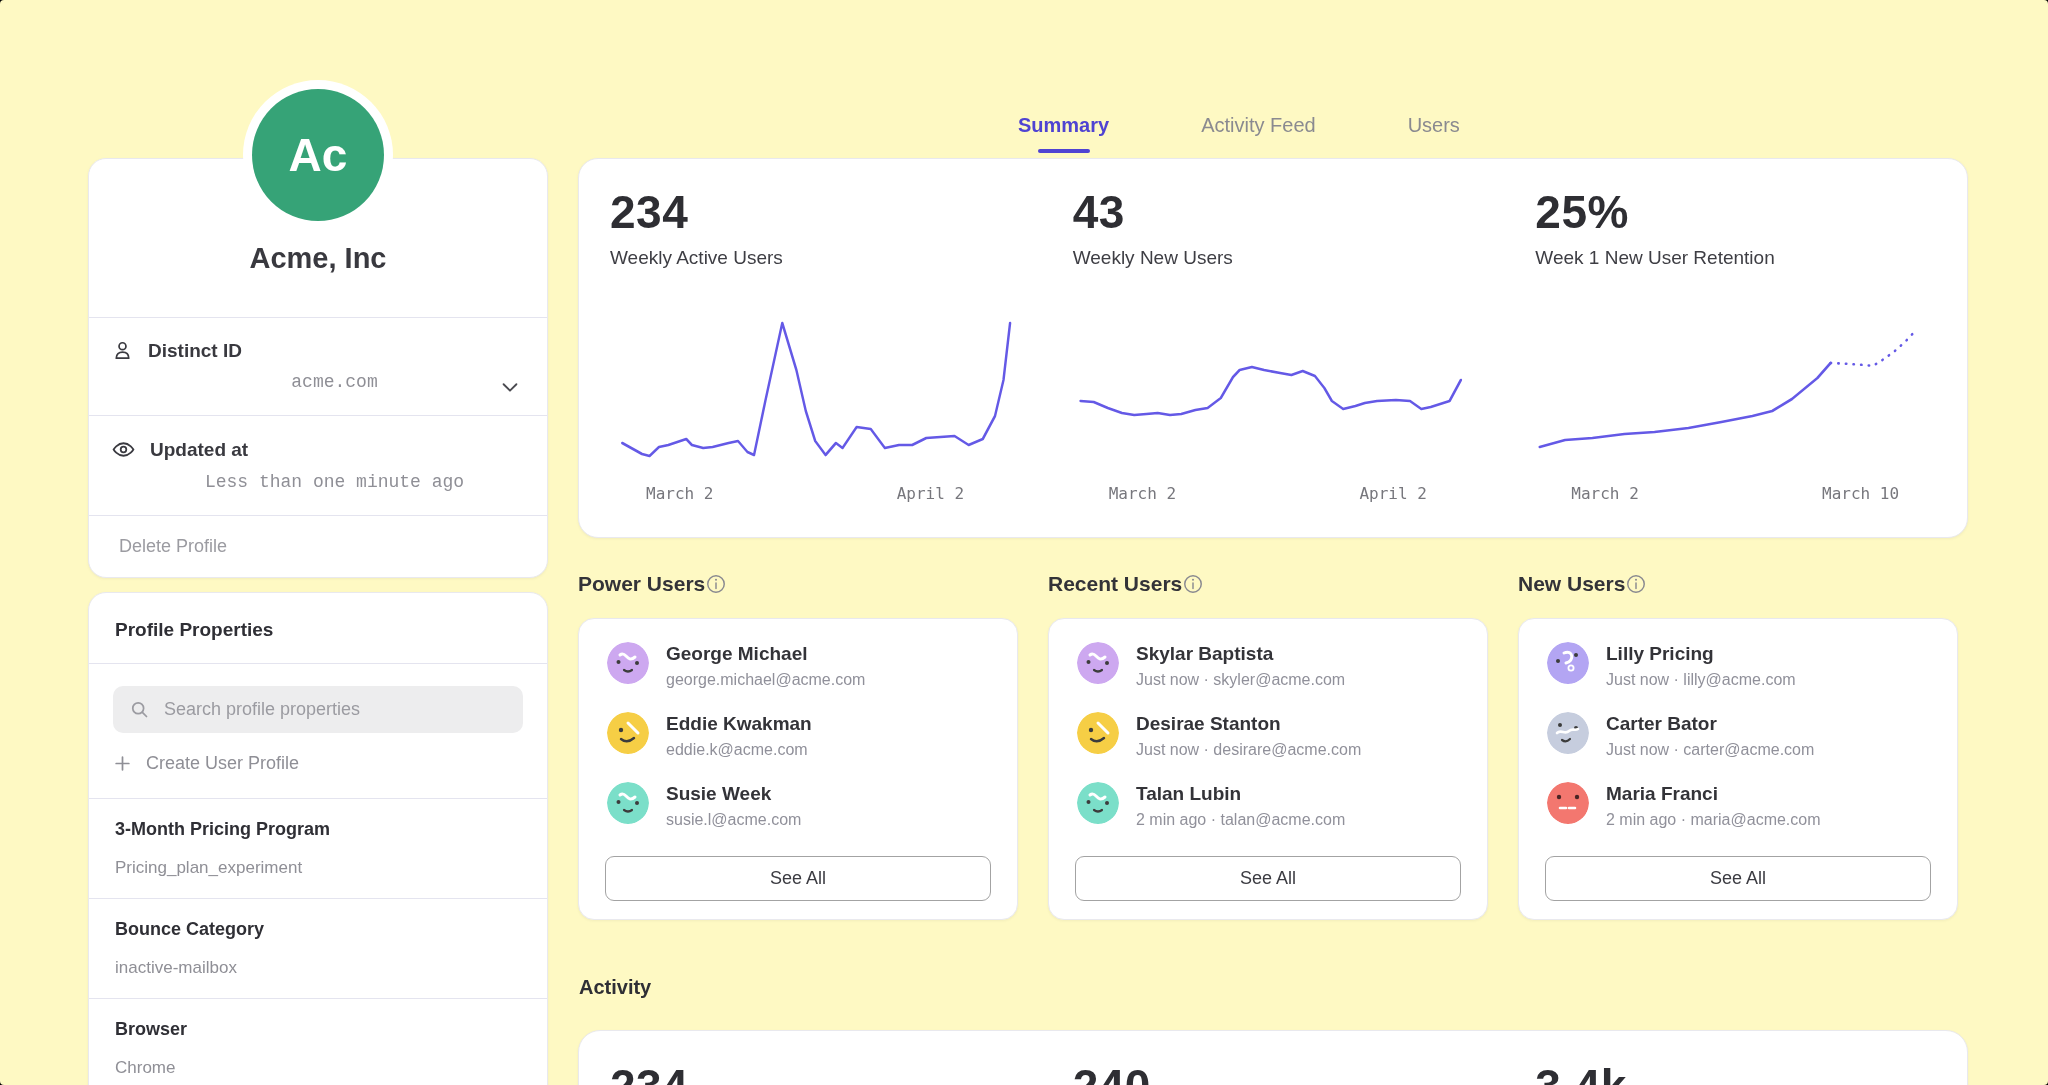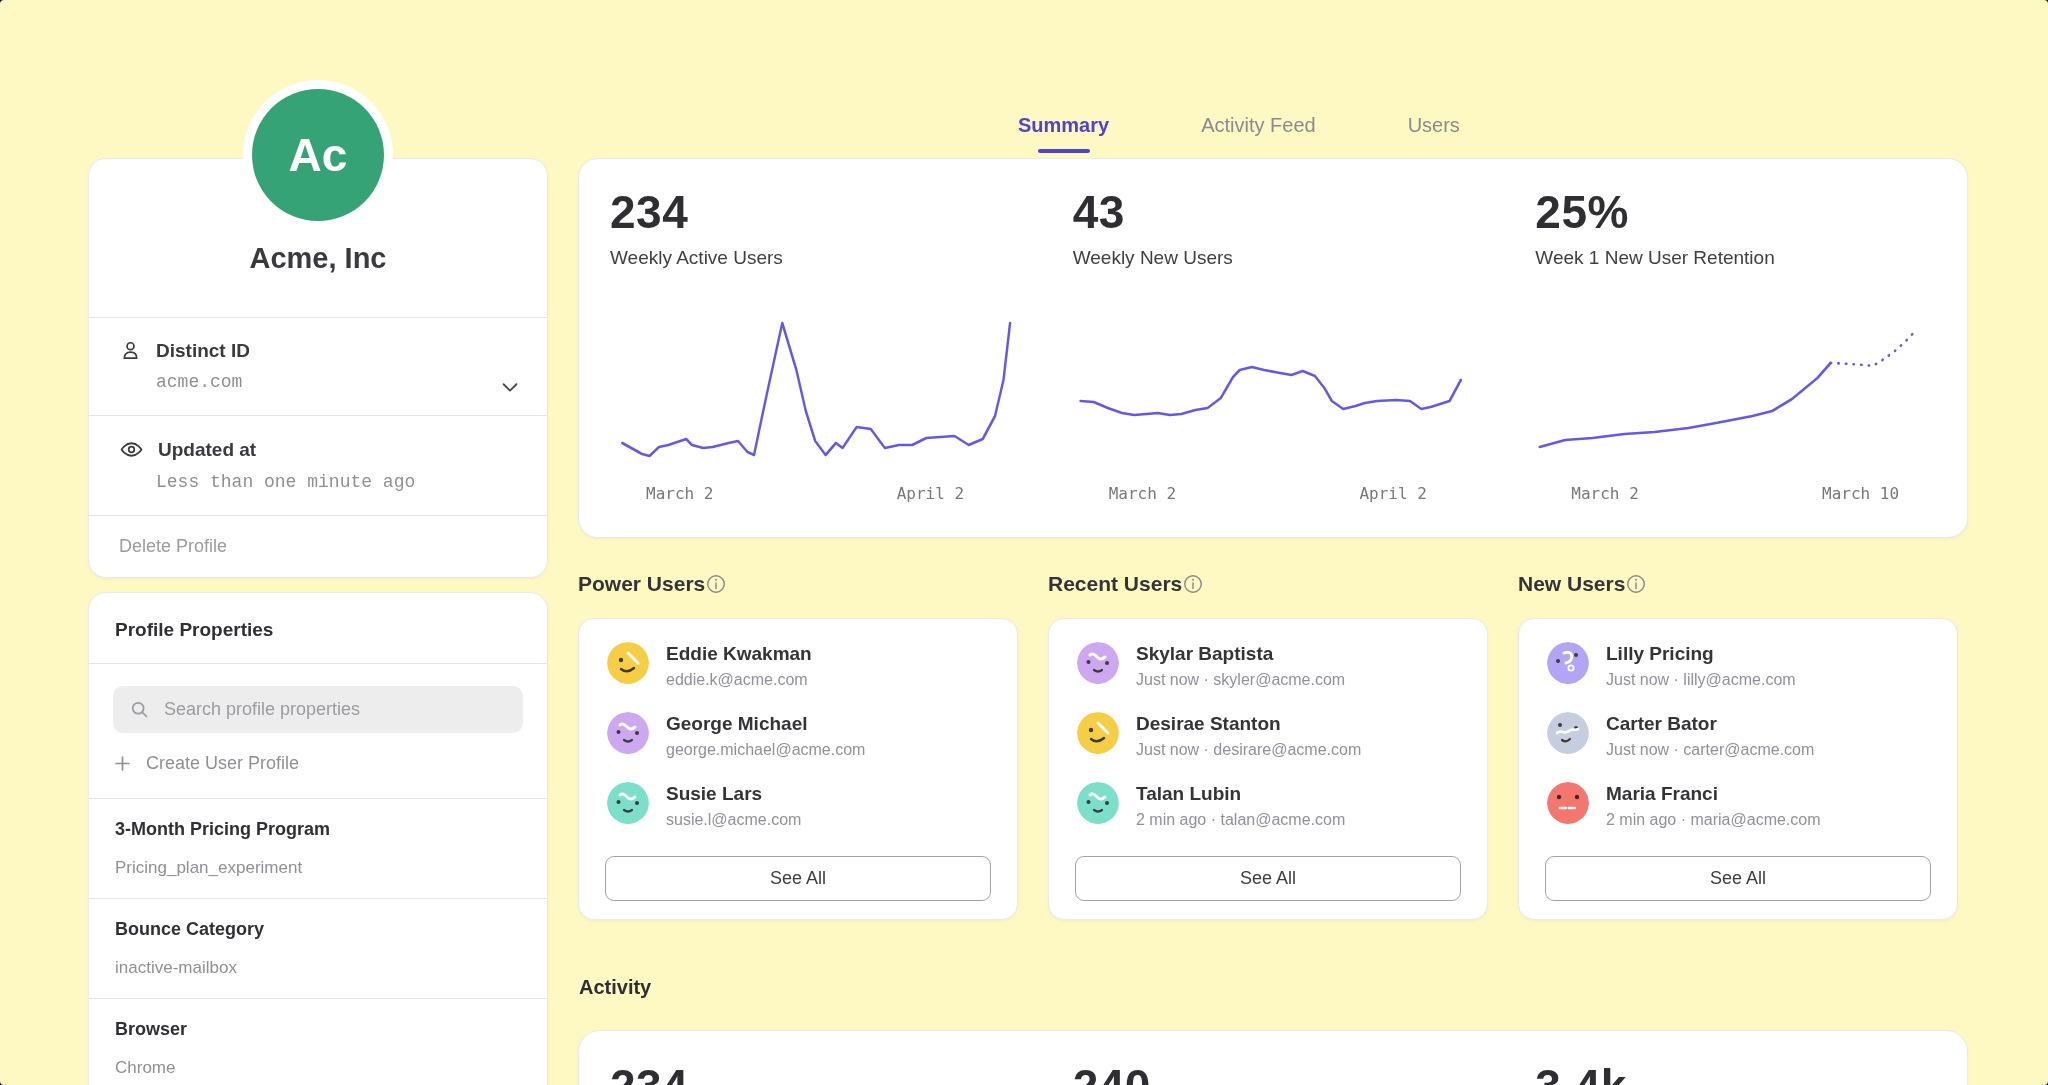--- a/index.html
+++ b/index.html
@@ -9,21 +9,21 @@
         box-shadow:0 1px 3px rgba(25,25,60,.05);box-sizing:border-box;}
   .hr{height:1px;background:#e4e4ef;}
   
   .info-card{position:absolute;left:88px;top:158px;width:460px;}
   .avatar-ring{position:absolute;left:243px;top:80px;width:150px;height:150px;border-radius:50%;
                background:#fff;display:flex;align-items:center;justify-content:center;z-index:5;}
   .avatar-circle{width:132px;height:132px;border-radius:50%;display:flex;align-items:center;
                  justify-content:center;color:#fff;font-size:46px;font-weight:bold;}
   .company-name{height:158px;display:flex;align-items:flex-end;justify-content:center;
                 padding-bottom:42px;box-sizing:border-box;font-size:29px;font-weight:bold;color:#39393f;}
-  .prow{position:relative;padding:21px 26px 23px 30px;}
+  .prow{position:relative;padding:21px 26px 23px 22px;text-align:center;}
   .prow-head{display:flex;align-items:center;gap:14px;font-size:19px;font-weight:bold;color:#39393f;}
   .prow-val{margin:10px 0 0 37px;font-size:18px;color:#8f8f96;font-family:Liberation Mono, monospace;}
   .chev{position:absolute;right:26px;top:58px;}
   .delete-row{padding:20px 30px;font-size:18px;color:#9b9ba1;}
   .props-card{position:absolute;left:88px;top:592px;width:460px;height:560px;}
   .props-title{padding:26px 26px 22px;font-size:19px;font-weight:bold;color:#2f2f35;}
   .searchbox{margin:22px 24px 0;height:47px;background:#ededee;border-radius:10px;display:flex;
              align-items:center;gap:12px;padding:0 16px;box-sizing:border-box;}
   .searchbox input{border:none;outline:none;background:transparent;font-size:18px;flex:1;
                    font-family:"Liberation Sans",sans-serif;color:#45454b;}
@@ -224,53 +224,53 @@
           <svg width="22" height="22" viewBox="0 0 24 24" fill="none" stroke="#8a8a90" stroke-width="1.6">
             <circle cx="12" cy="12" r="9"></circle>
               <path d="M12 11v6" stroke-linecap="round"></path>
               <circle cx="12" cy="7.4" r="1.1" fill="#8a8a90" stroke="none"></circle>
           </svg>
         </span>
       </div>
       <div class="card user-card">
         <div class="urow">
           <svg class="uavatar" viewBox="0 0 42 42">
-            <circle cx="21" cy="21" r="21" fill="#f6ce45"></circle>
-            <circle cx="14" cy="18" r="2.2" fill="#3c3c3c"></circle>
-              <line x1="21" y1="11" x2="31" y2="21" stroke="#fff" stroke-width="3" stroke-linecap="round"></line>
-            <path d="M14 27 Q20 32 27 26" stroke="#3c3c3c" stroke-width="2.4" fill="none" stroke-linecap="round"></path>
-          </svg>
-          <div>
-              <div class="uname">Eddie Kwakman</div>
-               <div class="udetail">eddie.k@acme.com</div>
-            </div>
-        </div>
-        <div class="urow">
-          <svg class="uavatar" viewBox="0 0 42 42">
             <circle cx="21" cy="21" r="21" fill="#cda8f0"></circle>
             <path d="M13 13 C19 8 20 22 28 15" stroke="#fff" stroke-width="3" fill="none" stroke-linecap="round"></path>
             <circle cx="11.5" cy="20" r="2" fill="#3c3c3c"></circle>
               <circle cx="30" cy="21" r="2" fill="#3c3c3c"></circle>
             <path d="M17 28 Q21 31 25 28" stroke="#3c3c3c" stroke-width="2.2" fill="none" stroke-linecap="round"></path>
           </svg>
           <div>
               <div class="uname">George Michael</div>
                <div class="udetail">george.michael@acme.com</div>
             </div>
         </div>
         <div class="urow">
           <svg class="uavatar" viewBox="0 0 42 42">
+            <circle cx="21" cy="21" r="21" fill="#f6ce45"></circle>
+            <circle cx="14" cy="18" r="2.2" fill="#3c3c3c"></circle>
+              <line x1="21" y1="11" x2="31" y2="21" stroke="#fff" stroke-width="3" stroke-linecap="round"></line>
+            <path d="M14 27 Q20 32 27 26" stroke="#3c3c3c" stroke-width="2.4" fill="none" stroke-linecap="round"></path>
+          </svg>
+          <div>
+              <div class="uname">Eddie Kwakman</div>
+               <div class="udetail">eddie.k@acme.com</div>
+            </div>
+        </div>
+        <div class="urow">
+          <svg class="uavatar" viewBox="0 0 42 42">
             <circle cx="21" cy="21" r="21" fill="#7bdfc9"></circle>
             <path d="M13 13 C19 8 20 22 28 15" stroke="#fff" stroke-width="3" fill="none" stroke-linecap="round"></path>
             <circle cx="11.5" cy="20" r="2" fill="#3c3c3c"></circle>
               <circle cx="30" cy="21" r="2" fill="#3c3c3c"></circle>
             <path d="M17 28 Q21 31 25 28" stroke="#3c3c3c" stroke-width="2.2" fill="none" stroke-linecap="round"></path>
           </svg>
           <div>
-              <div class="uname">Susie Lars</div>
+              <div class="uname">Susie Week</div>
                <div class="udetail">susie.l@acme.com</div>
             </div>
         </div>
         <div class="see-all">See All</div>
       </div>
     </div>
 
     <div>
       <div class="sec-head">
         <span>Recent Users</span>

